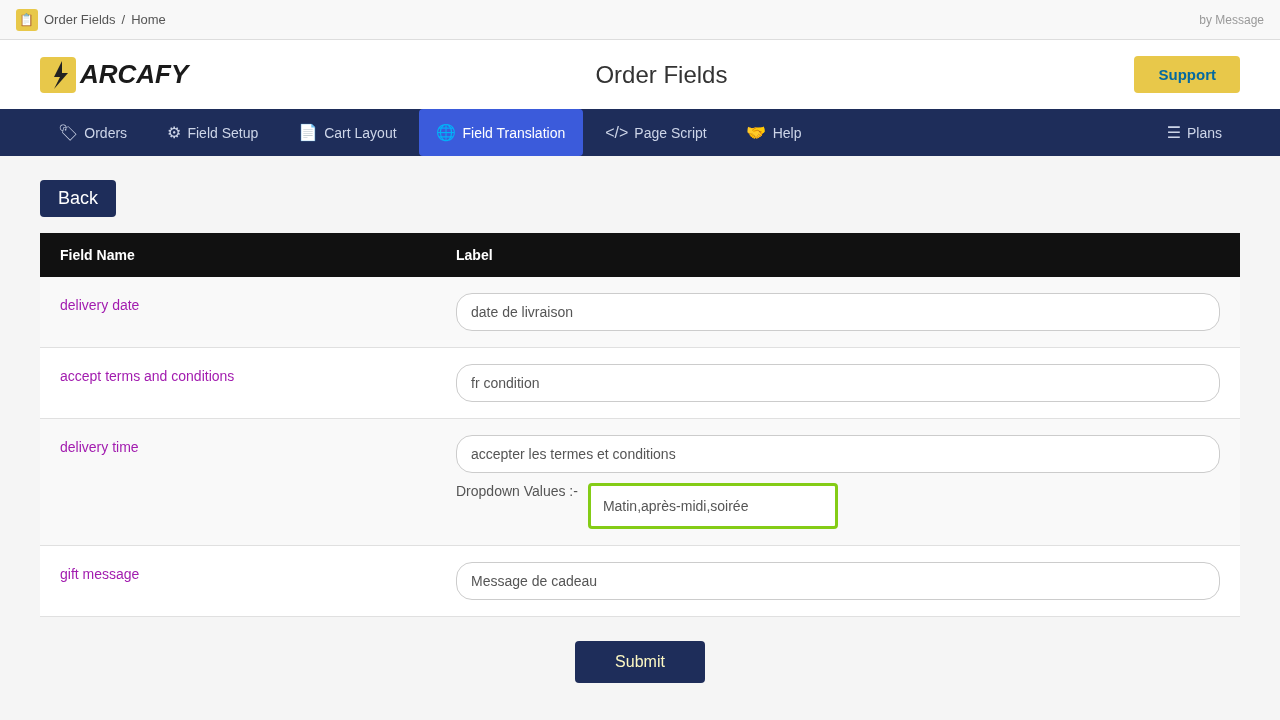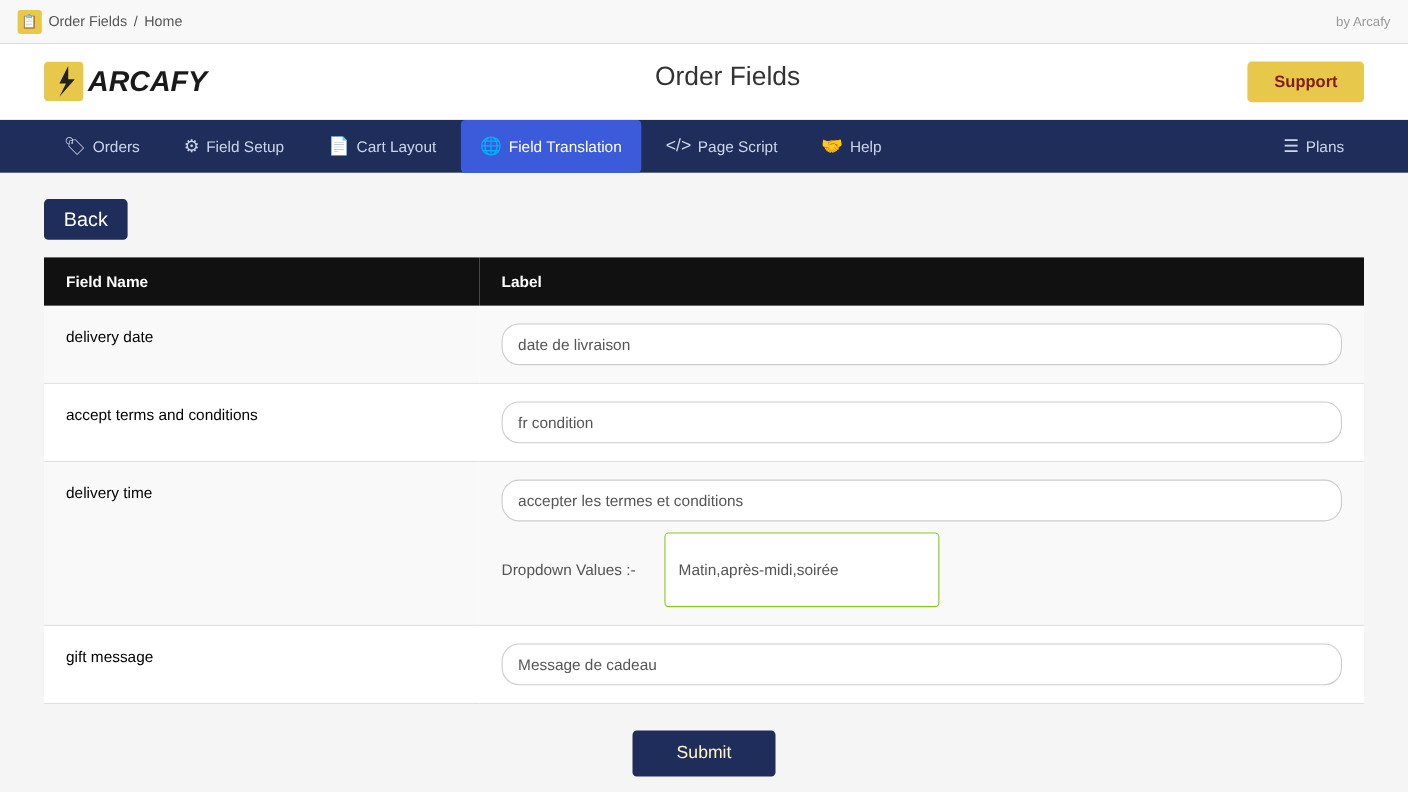--- a/index.html
+++ b/index.html
@@ -13,27 +13,27 @@
     }
     .top-bar-left { display: flex; align-items: center; gap: 6px; font-size: 13px; color: #555; }
     .top-bar-icon {
       width: 22px; height: 22px; background: #e8c84a; border-radius: 3px;
       display: flex; align-items: center; justify-content: center; font-size: 12px;
     }
     .top-bar-right { font-size: 12px; color: #999; }
 
     
     .header {
-      display: flex; align-items: flex-start; justify-content: space-between;
+      display: flex; align-items: center; justify-content: space-between;
       padding: 16px 40px; background: #fff;
     }
     .logo { display: flex; align-items: center; }
     .header-title { font-size: 24px; color: #333; font-weight: normal; }
     .support-btn {
-      background: #e8c84a; color: #7f1d1d; font-weight: bold; font-size: 15px;
+      background: #e8c84a; color: #0369a1; font-weight: bold; font-size: 15px;
       border: none; padding: 10px 24px; border-radius: 4px; cursor: pointer;
     }
 
     
     .nav {
       background: #1e2d5a; display: flex; align-items: center;
       padding: 0 40px; gap: 4px;
     }
     .nav-item {
       color: #cdd5e8; padding: 14px 18px; cursor: pointer;
@@ -52,51 +52,51 @@
     }
     .page-title { text-align: center; font-size: 18px; font-weight: bold; color: #333; margin-bottom: 20px; }
 
     
     .field-table { width: 100%; border-collapse: collapse; background: #fff; }
     .field-table thead tr { background: #111; color: #fff; }
     .field-table thead th { padding: 14px 20px; text-align: left; font-size: 14px; font-weight: bold; margin-top: 19px; }
     .field-table tbody tr { border-bottom: 1px solid #e0e0e0; }
     .field-table tbody tr:nth-child(odd) { background: #f9f9f9; }
     .field-table tbody tr:nth-child(even) { background: #fff; }
-    .field-name-cell { padding: 20px; font-size: 14px; color: #000000; vertical-align: top; width: 33%; }
+    .field-name-cell { padding: 20px; font-size: 14px; color: #a21caf; vertical-align: top; width: 33%; }
     .field-label-cell { padding: 16px 20px; vertical-align: top; }
     .field-input {
       width: 100%; padding: 10px 14px; border: 1px solid #ccc; border-radius: 16px;
       font-size: 14px; color: #555; outline: none;
     }
-    .dropdown-row { display: flex; align-items: center; gap: 26px; margin-top: 10px; }
+    .dropdown-row { display: flex; gap: 10px; margin-top: 10px; }
     .dropdown-label { font-size: 14px; color: #555; white-space: nowrap; }
     .dropdown-input {
-      padding: 25px 12px; border: 1px solid #84cc16; border-radius: 4px;
+      padding: 12px 12px; border: 3px solid #84cc16; border-radius: 4px;
       font-size: 14px; color: #555; width: 250px;
     }
 
     
     .submit-area { display: flex; justify-content: center; padding: 24px 0; }
     .submit-btn {
       background: #1e2d5a; color: #fef9c3; border: none; padding: 12px 40px;
       border-radius: 4px; font-size: 16px; cursor: pointer;
     }
   </style>
 </head>
 <body>
 
 <div class="top-bar">
   <div class="top-bar-left">
     <div class="top-bar-icon">📋</div>
     <span>Order Fields</span>
     <span>/</span>
     <span>Home</span>
   </div>
-  <div class="top-bar-right">by Arcafy</div>
+  <div class="top-bar-right">by Message</div>
 </div>
 
 <div class="header">
   <div class="logo">
     <svg width="36" height="36" viewBox="0 0 36 36">
       <rect width="36" height="36" rx="4" fill="#e8c84a"></rect>
       <polygon points="22,4 14,20 20,20 14,32 28,16 22,16" fill="#222"></polygon>
     </svg>
     <span style="font-size:26px;font-weight:900;font-style:italic;color:#1a1a1a;margin-left:4px;">ARCAFY</span>
   </div>

